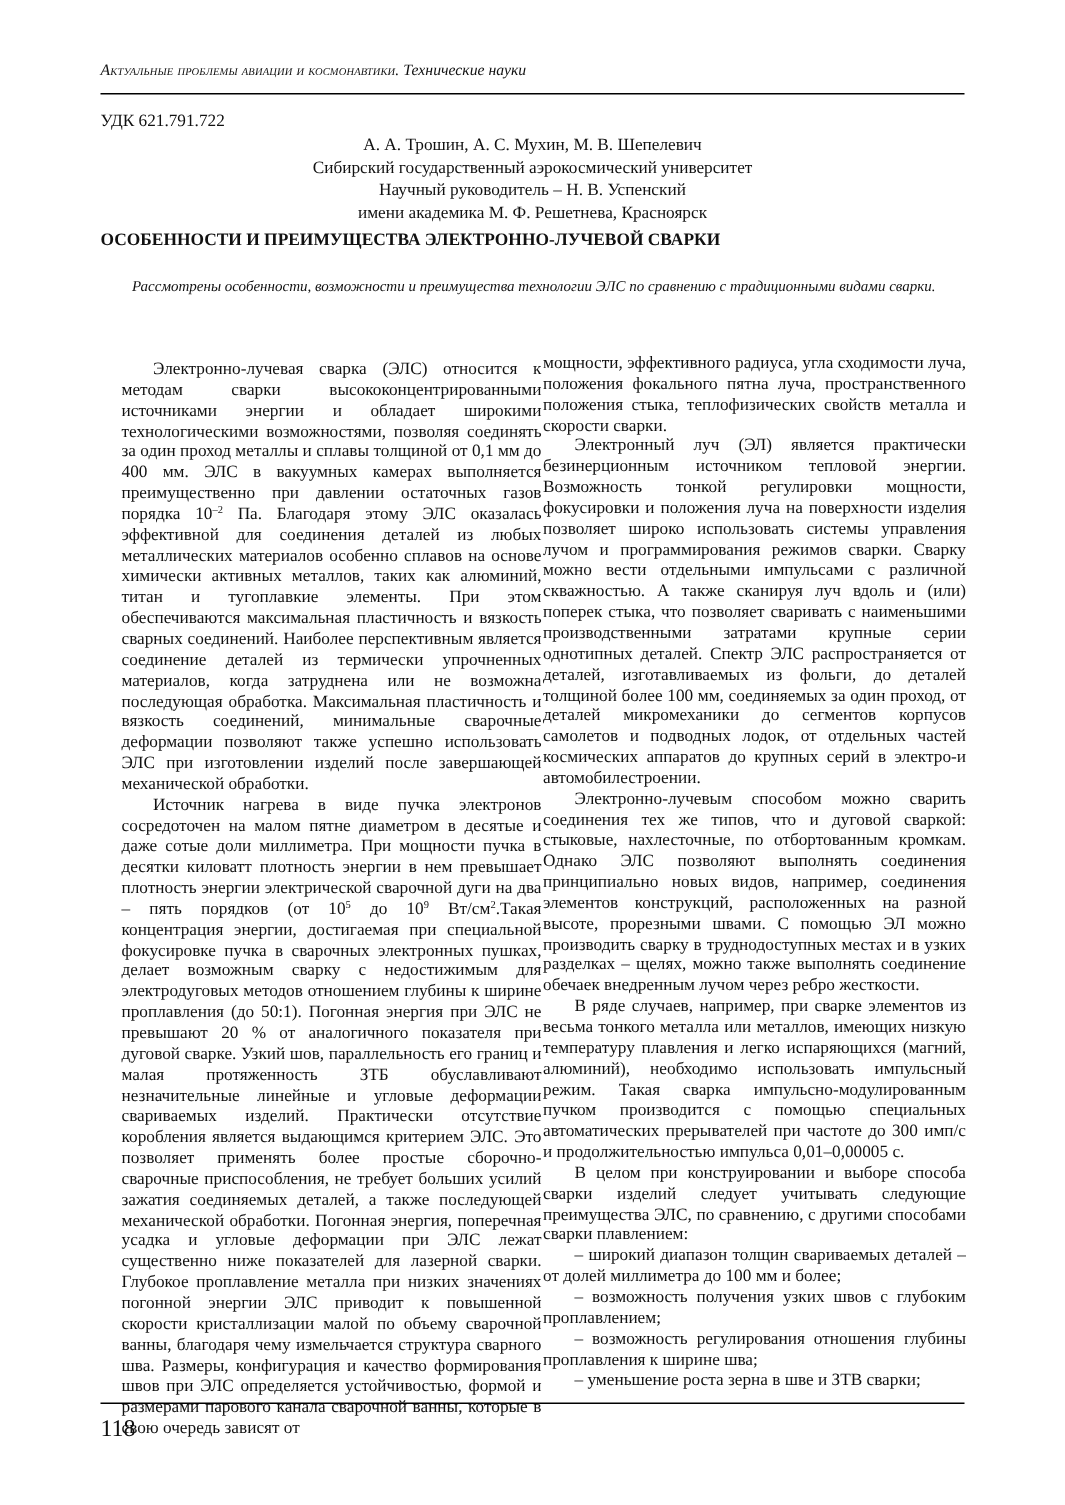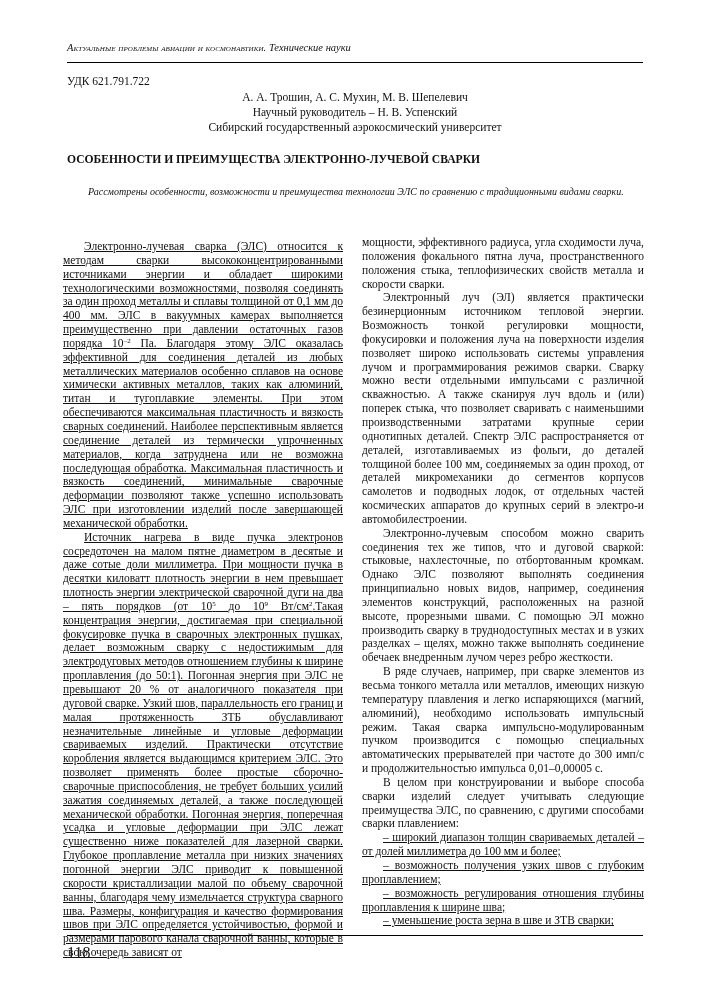--- a/index.html
+++ b/index.html
@@ -8,41 +8,42 @@
   .running-head { position: absolute; left: 67px; top: 42px; font-size: 10.5px; font-style: italic; }
   .running-head .sc { font-variant: small-caps; letter-spacing: 0.1px; text-align: center; }
   .rule-top { position: absolute; left: 67px; width: 576px; top: 62px; height: 0; border-top: 1.3px solid #000; }
   .udk { position: absolute; left: 67px; top: 75px; font-size: 11.5px; }
   .authors { position: absolute; left: 0; width: 710px; top: 90px; text-align: center; font-size: 11.5px; line-height: 15px; }
   .authors div { }
   .title { position: absolute; left: 67px; width: 576px; top: 153px; text-align: left; font-weight: bold; font-size: 11.6px; }
   .abstract { position: absolute; left: 67px; width: 576px; top: 184px; font-style: italic; font-size: 10px; line-height: 15px; text-align: justify; text-indent: 21px; margin: 0; }
   .col { position: absolute; top: 240px; width: 280px; font-size: 11.5px; line-height: 13.85px; text-align: justify; hyphens: manual; }
   .col p { margin: 0; text-indent: 21px; }
-  .col-left { left: 63px; text-decoration: underline; }
+  .col-left { left: 81px; }
   .col-right { left: 362px; width: 282px; top: 236px; }
-  .col-right .li { text-indent: 21px; text-decoration: underline; }
+  .col-right .li { text-indent: 21px; }
   sup { font-size: 7px; vertical-align: 4px; line-height: 0; }
   .rule-bottom { position: absolute; left: 67px; width: 576px; top: 935px; height: 0; border-top: 1.3px solid #000; }
   .page-num { position: absolute; left: 67px; top: 944px; font-size: 16px; }
 </style>
 </head>
 <body>
 
 <div class="running-head">
   <span class="sc">Актуальные проблемы авиации и космонавтики.</span><span> Технические науки</span>
 </div>
 <div class="rule-top"></div>
 
 <div class="udk">УДК 621.791.722</div>
 
 <div class="authors">
   <div>А. А. Трошин, А. С. Мухин, М. В. Шепелевич</div>
+  <div>Сибирский государственный аэрокосмический университет</div>
   <div>Научный руководитель – Н. В. Успенский</div>
-  <div>Сибирский государственный аэрокосмический университет</div>
+  <div>имени академика М. Ф. Решетнева, Красноярск</div>
 </div>
 
 <div class="title">ОСОБЕННОСТИ И ПРЕИМУЩЕСТВА ЭЛЕКТРОННО-ЛУЧЕВОЙ СВАРКИ</div>
 
 <p class="abstract">Рассмотрены особенности, возможности и преимущества технологии ЭЛС по сравнению с традиционными видами сварки.</p>
 
 <div class="col col-left">
   <p><span>Электронно-лучевая сварка (ЭЛС) относится к методам сварки высококонцентрированными источниками энергии и обладает широкими технологическими возможностями, позволяя соединять за один проход металлы и сплавы толщиной от 0,1 мм до 400 мм. ЭЛС в вакуумных камерах выполняется преимущественно при давлении остаточных газов порядка 10</span><sup>–2</sup><span> Па. Благодаря этому ЭЛС оказалась эффективной для соединения деталей из любых металлических материалов особенно сплавов на основе химически активных металлов, таких как алюминий, титан и тугоплавкие элементы. При этом обеспечиваются максимальная пластичность и вязкость сварных соединений. Наиболее перспективным является соединение деталей из термически упрочненных материалов, когда затруднена или не возможна последующая обработка. Максимальная пластичность и вязкость соединений, минимальные сварочные деформации позволяют также успешно использовать ЭЛС при изготовлении изделий после завершающей механической обработки.</span></p>
   <p><span>Источник нагрева в виде пучка электронов сосредоточен на малом пятне диаметром в десятые и даже сотые доли миллиметра. При мощности пучка в десятки киловатт плотность энергии в нем превышает плотность энергии электрической сварочной дуги на два – пять порядков (от 10</span><sup>5</sup><span> до 10</span><sup>9</sup><span> Вт/см</span><sup>2</sup><span>.Такая концентрация энергии, достигаемая при специальной фокусировке пучка в сварочных электронных пушках, делает возможным сварку с недостижимым для электродуговых методов отношением глубины к ширине проплавления (до 50:1). Погонная энергия при ЭЛС не превышают 20 % от аналогичного показателя при дуговой сварке. Узкий шов, параллельность его границ и малая протяженность ЗТБ обуславливают незначительные линейные и угловые деформации свариваемых изделий. Практически отсутствие коробления является выдающимся критерием ЭЛС. Это позволяет применять более простые сборочно-сварочные приспособления, не требует больших усилий зажатия соединяемых деталей, а также последующей механической обработки. Погонная энергия, поперечная усадка и угловые деформации при ЭЛС лежат существенно ниже показателей для лазерной сварки. Глубокое проплавление металла при низких значениях погонной энергии ЭЛС приводит к повышенной скорости кристаллизации малой по объему сварочной ванны, благодаря чему измельчается структура сварного шва. Размеры, конфигурация и качество формирования швов при ЭЛС определяется устойчивостью, формой и размерами парового канала сварочной ванны, которые в свою очередь зависят от</span></p>
 </div>

